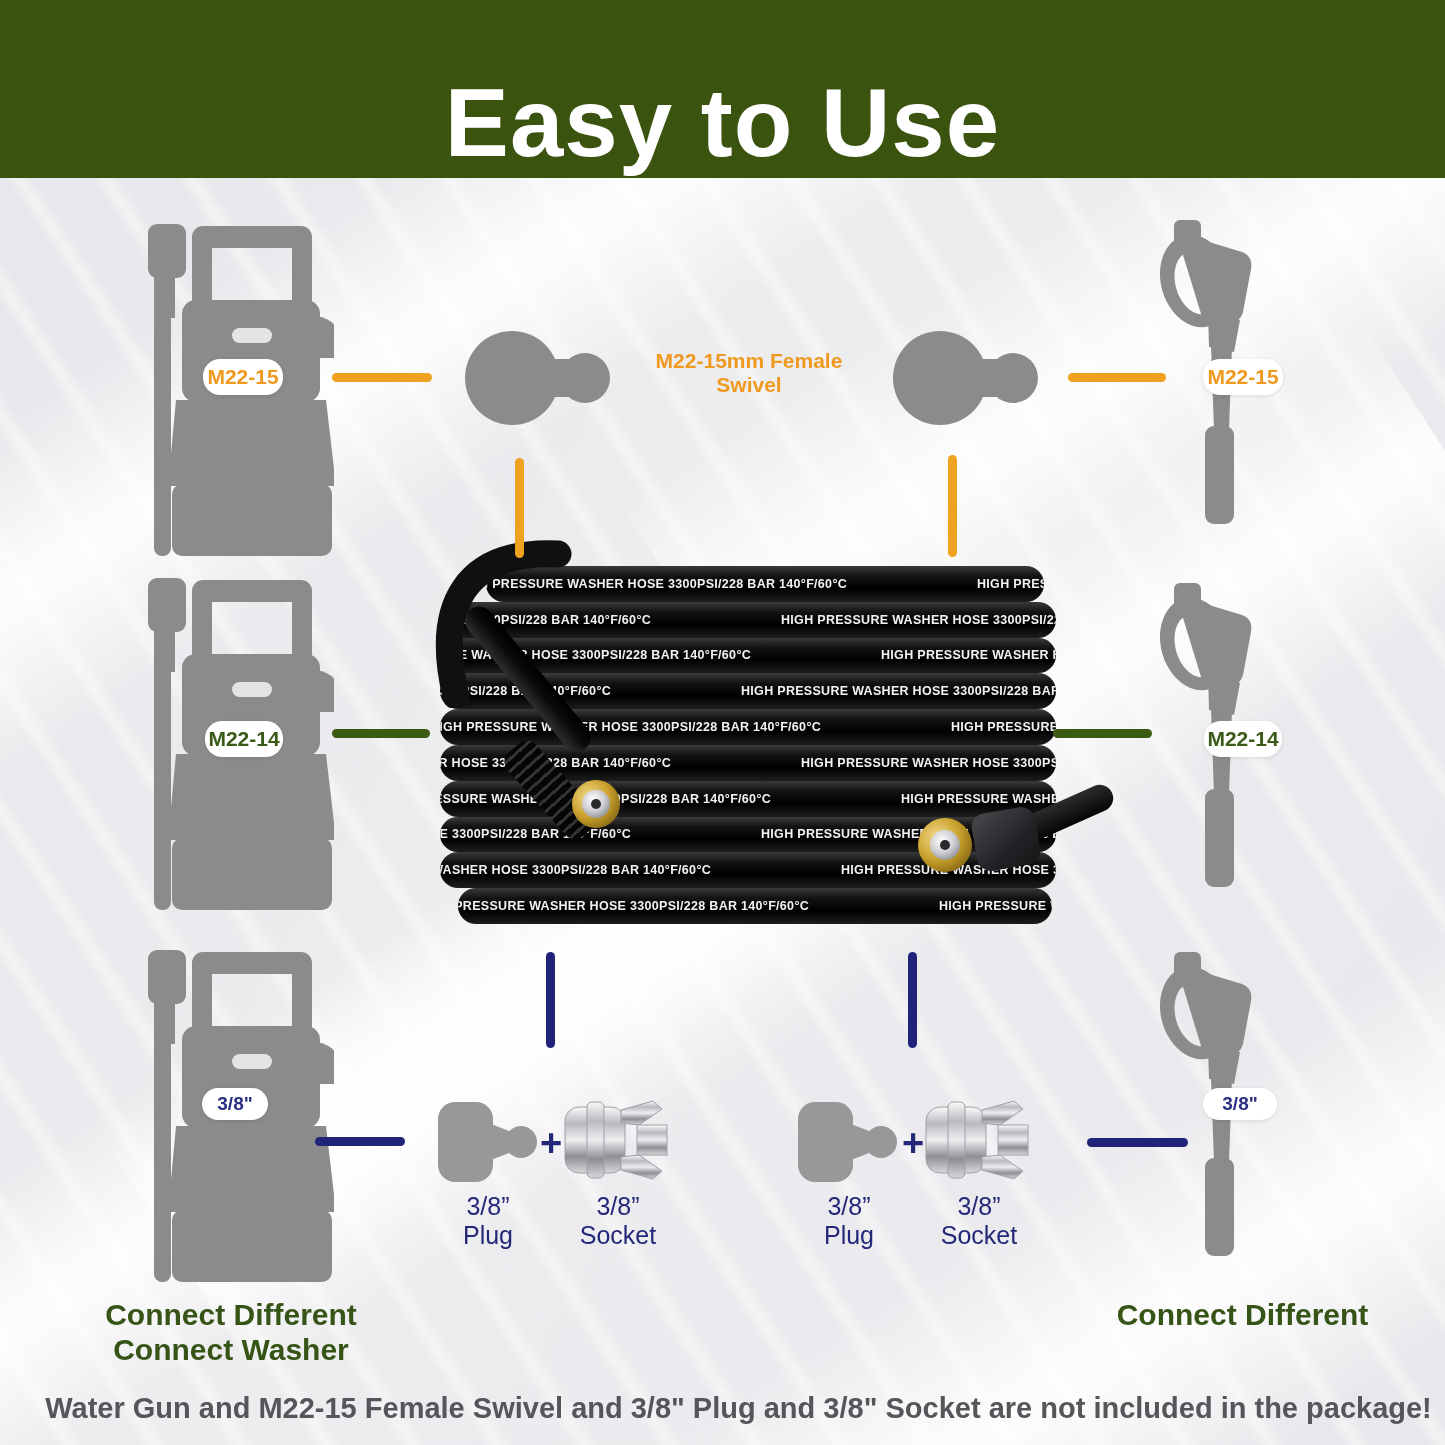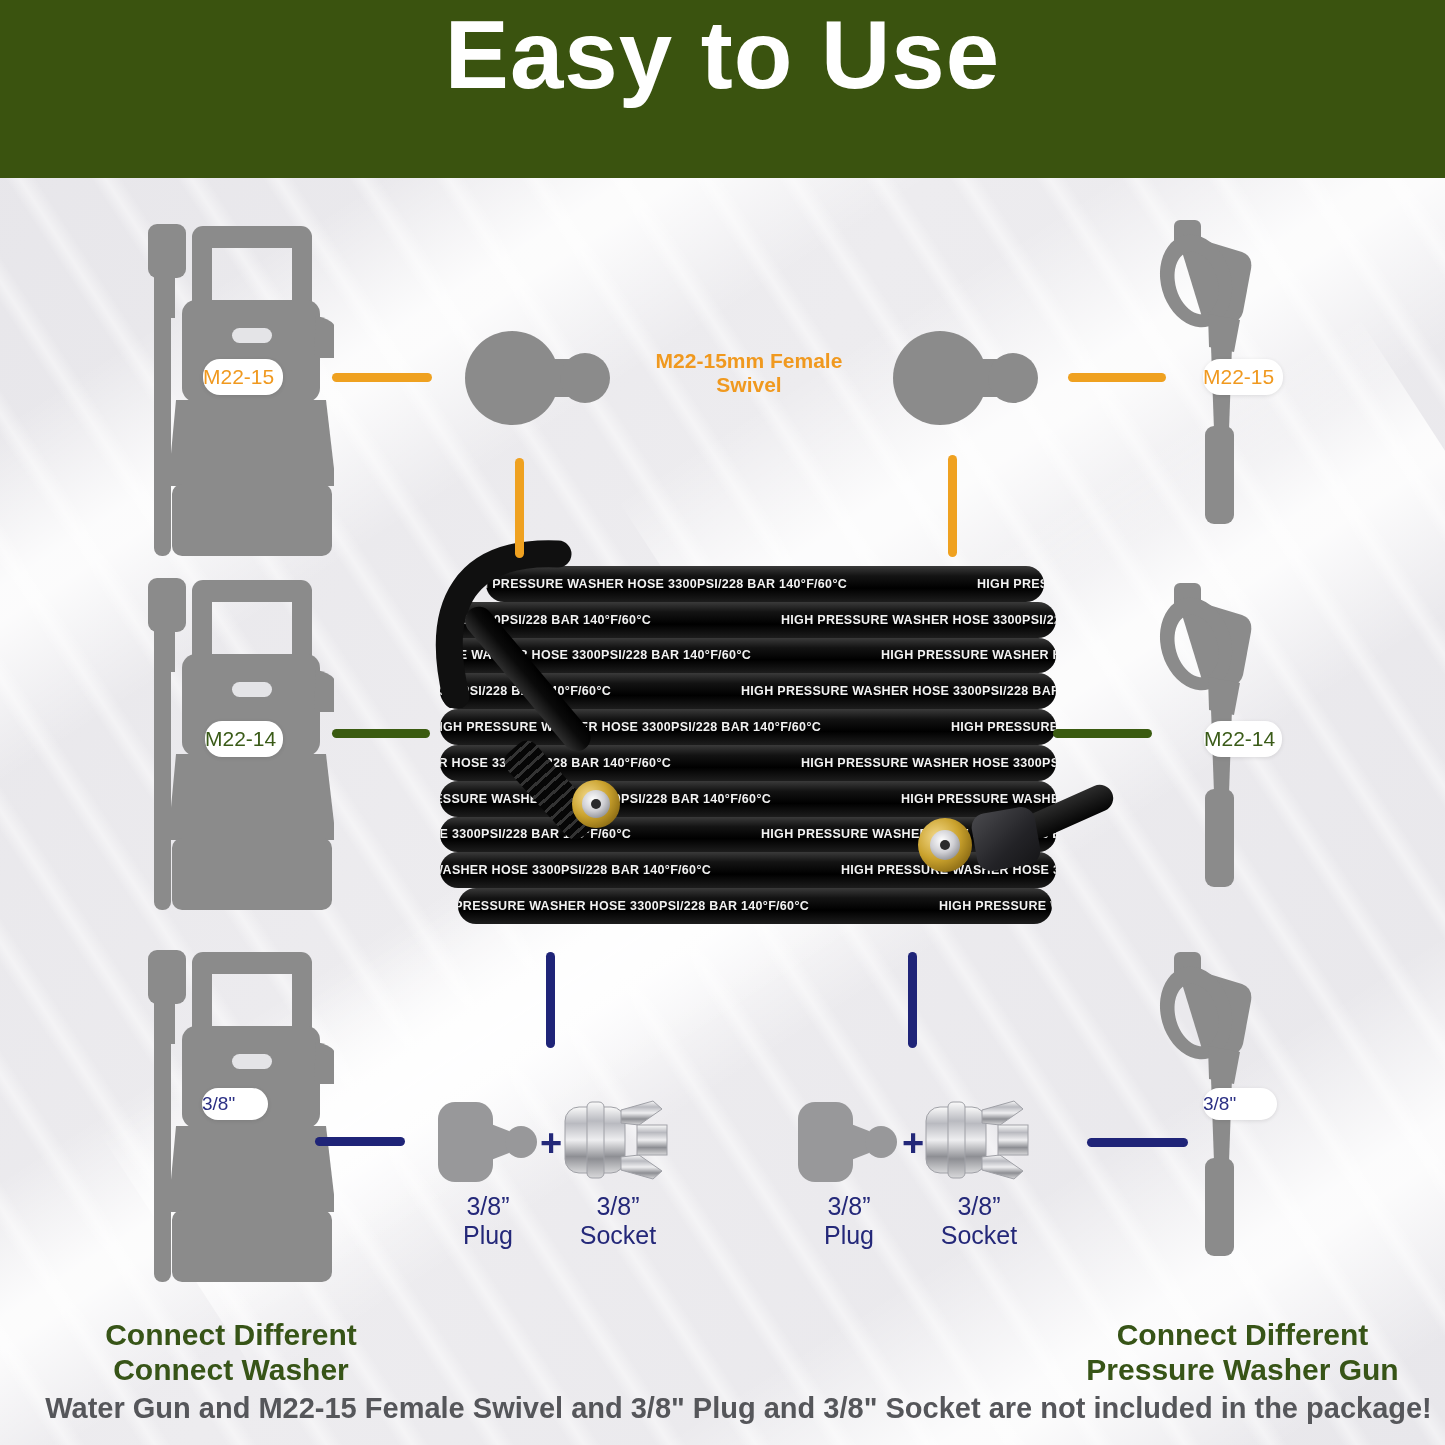--- a/index.html
+++ b/index.html
@@ -7,48 +7,48 @@
         background:linear-gradient(120deg,#e7e6ea 0%,#edecef 45%,#e8e7eb 100%);
         font-family:"Liberation Sans",sans-serif;}
   
   .streak{position:absolute;z-index:1;pointer-events:none;
           background:linear-gradient(180deg,rgba(255,255,255,0) 0%,rgba(255,255,255,.85) 45%,rgba(255,255,255,.85) 55%,rgba(255,255,255,0) 100%);
           transform:rotate(-33deg);}
   .hatch{position:absolute;inset:0;z-index:1;pointer-events:none;
          background:repeating-linear-gradient(57deg,rgba(255,255,255,0) 0 46px,rgba(255,255,255,.45) 58px,rgba(255,255,255,0) 72px);}
   
   .banner{position:absolute;left:0;top:0;width:1445px;height:178px;background:#3A530F;z-index:6;
-          display:flex;align-items:flex-start;justify-content:center;}
+          display:flex;align-items:flex-end;justify-content:center;}
   .banner h1{margin:0;color:#fff;font-size:96px;font-weight:800;letter-spacing:1px;}
   
   .sil{position:absolute;color:#8B8B8B;z-index:2;}
   .sil.light{color:#98989a;}
   
   .pill{position:absolute;background:#fff;border-radius:17px;z-index:5;
-        display:flex;align-items:center;justify-content:flex-start;font-weight:normal;
+        display:flex;align-items:center;justify-content:center;font-weight:bold;
         box-shadow:0 1px 4px rgba(0,0,0,.10);}
   .pill.orange{color:#F0991F;font-size:21px;}
   .pill.green{color:#3A5B18;font-size:21px;}
   .pill.navy{color:#2B2F84;font-size:19px;}
   
   .line{position:absolute;border-radius:5px;z-index:4;}
   .line.orange{background:#EFA120;}
   .line.green{background:#3A5B10;}
   .line.navy{background:#1F2478;}
   
   .swivel-label{position:absolute;left:622px;top:349px;width:254px;z-index:5;
         color:#F0991F;font-size:21px;font-weight:bold;text-align:center;}
   
   .plus{position:absolute;width:30px;color:#232879;font-size:38px;font-weight:bold;
         text-align:center;z-index:5;line-height:1;}
   .part-label{position:absolute;z-index:5;color:#242879;font-weight:normal;font-size:25px;
         text-align:center;line-height:1.15;}
   
   .caption{position:absolute;z-index:5;color:#375417;font-weight:bold;font-size:30px;
-        text-align:center;line-height:1.15;margin-top:20px;}
+        text-align:center;line-height:1.15;}
   .footer-note{position:absolute;left:16px;top:1392px;width:1445px;z-index:5;text-align:center;
         color:#55565A;font-weight:bold;font-size:29px;}
   
   .hose{position:absolute;left:440px;top:566px;width:616px;height:358px;z-index:3;}
   .hrow{position:relative;height:35.8px;border-radius:18px;overflow:hidden;
         background:linear-gradient(180deg,#3a3a3a 0%,#131313 28%,#000 62%,#1d1d1d 100%);
         display:flex;align-items:center;white-space:nowrap;}
   .hrow span{flex:none;font-size:12.5px;font-weight:bold;color:#f2f2f2;letter-spacing:.3px;
         padding-right:130px;}
   .hrow:nth-child(1){margin:0 12px 0 46px;}
@@ -304,18 +304,17 @@
     <div>3/8”</div>
     <div>Socket</div>
   </div>
 
   <div class="caption" style="left:66px;top:1298px;width:330px;">
     <div>Connect Different</div>
     <div>Connect Washer</div>
   </div>
   <div class="caption" style="left:1065px;top:1298px;width:355px;">
     <div>Connect Different</div>
-    <div>Pressure Washer Gun</div>
   </div>
 
   <div class="footer-note">Water Gun and M22-15 Female Swivel and 3/8" Plug and 3/8"  Socket are not included in the package!</div>
 
 </div>
 
 </body></html>

